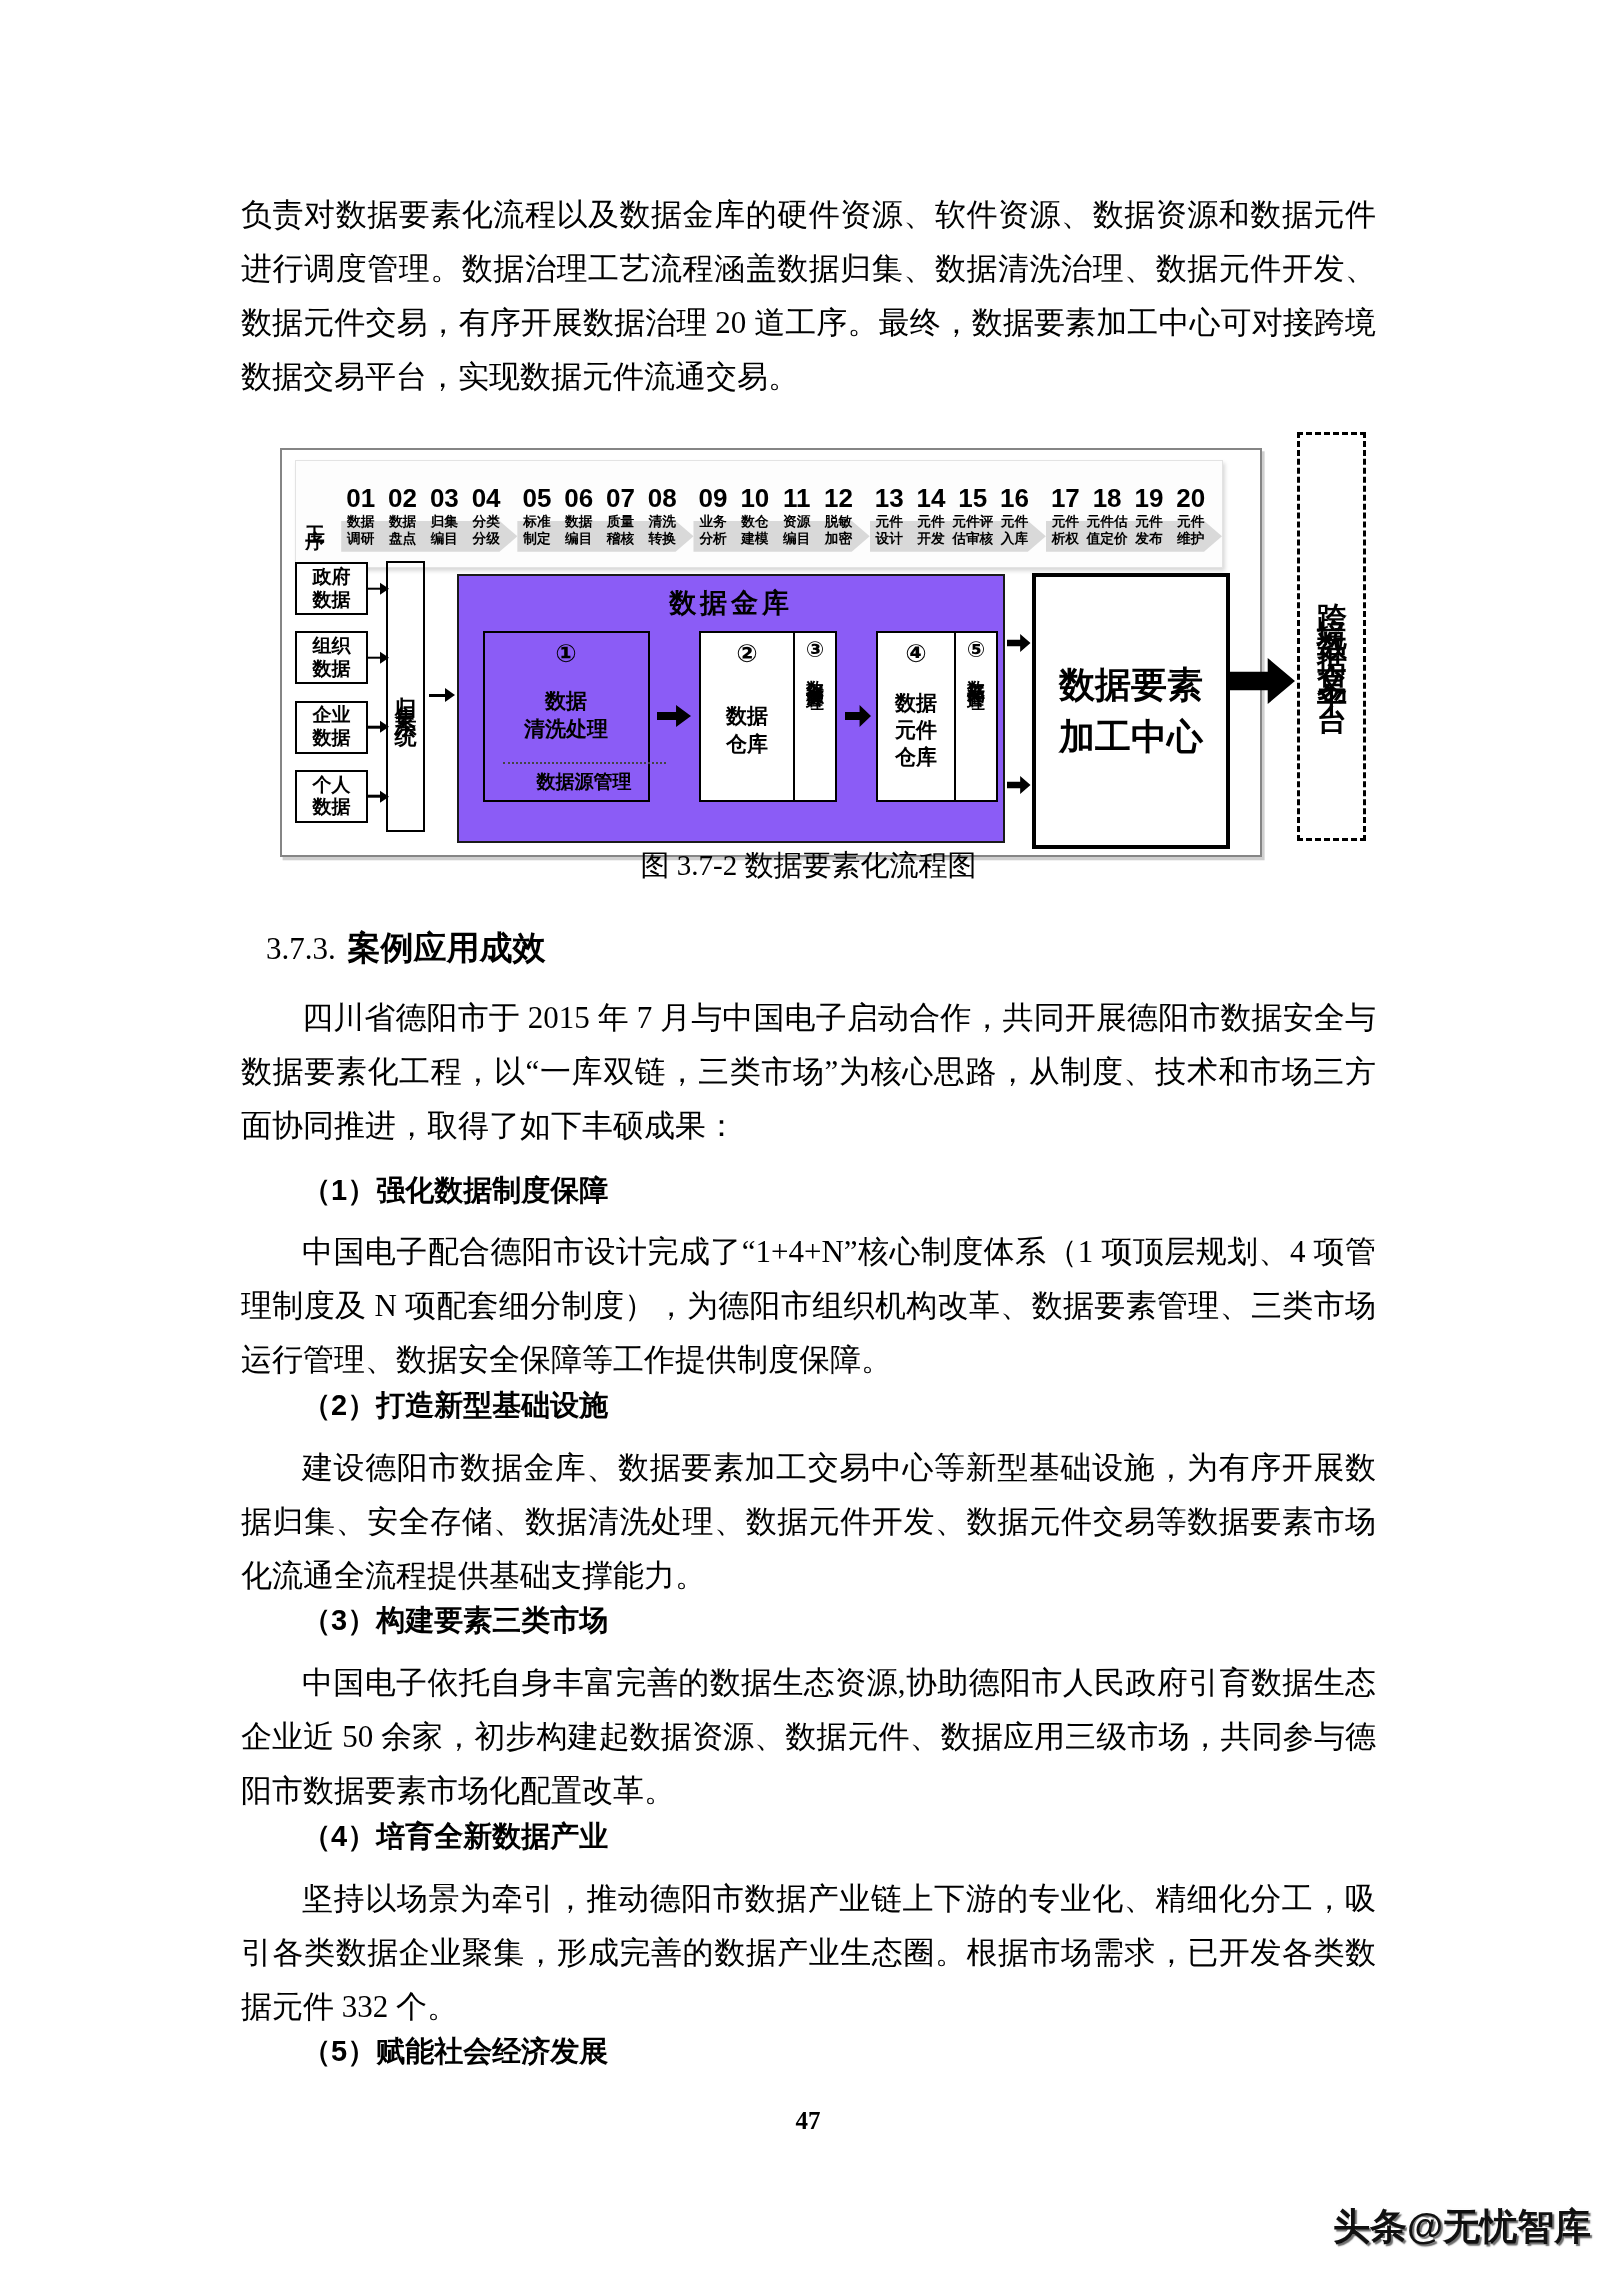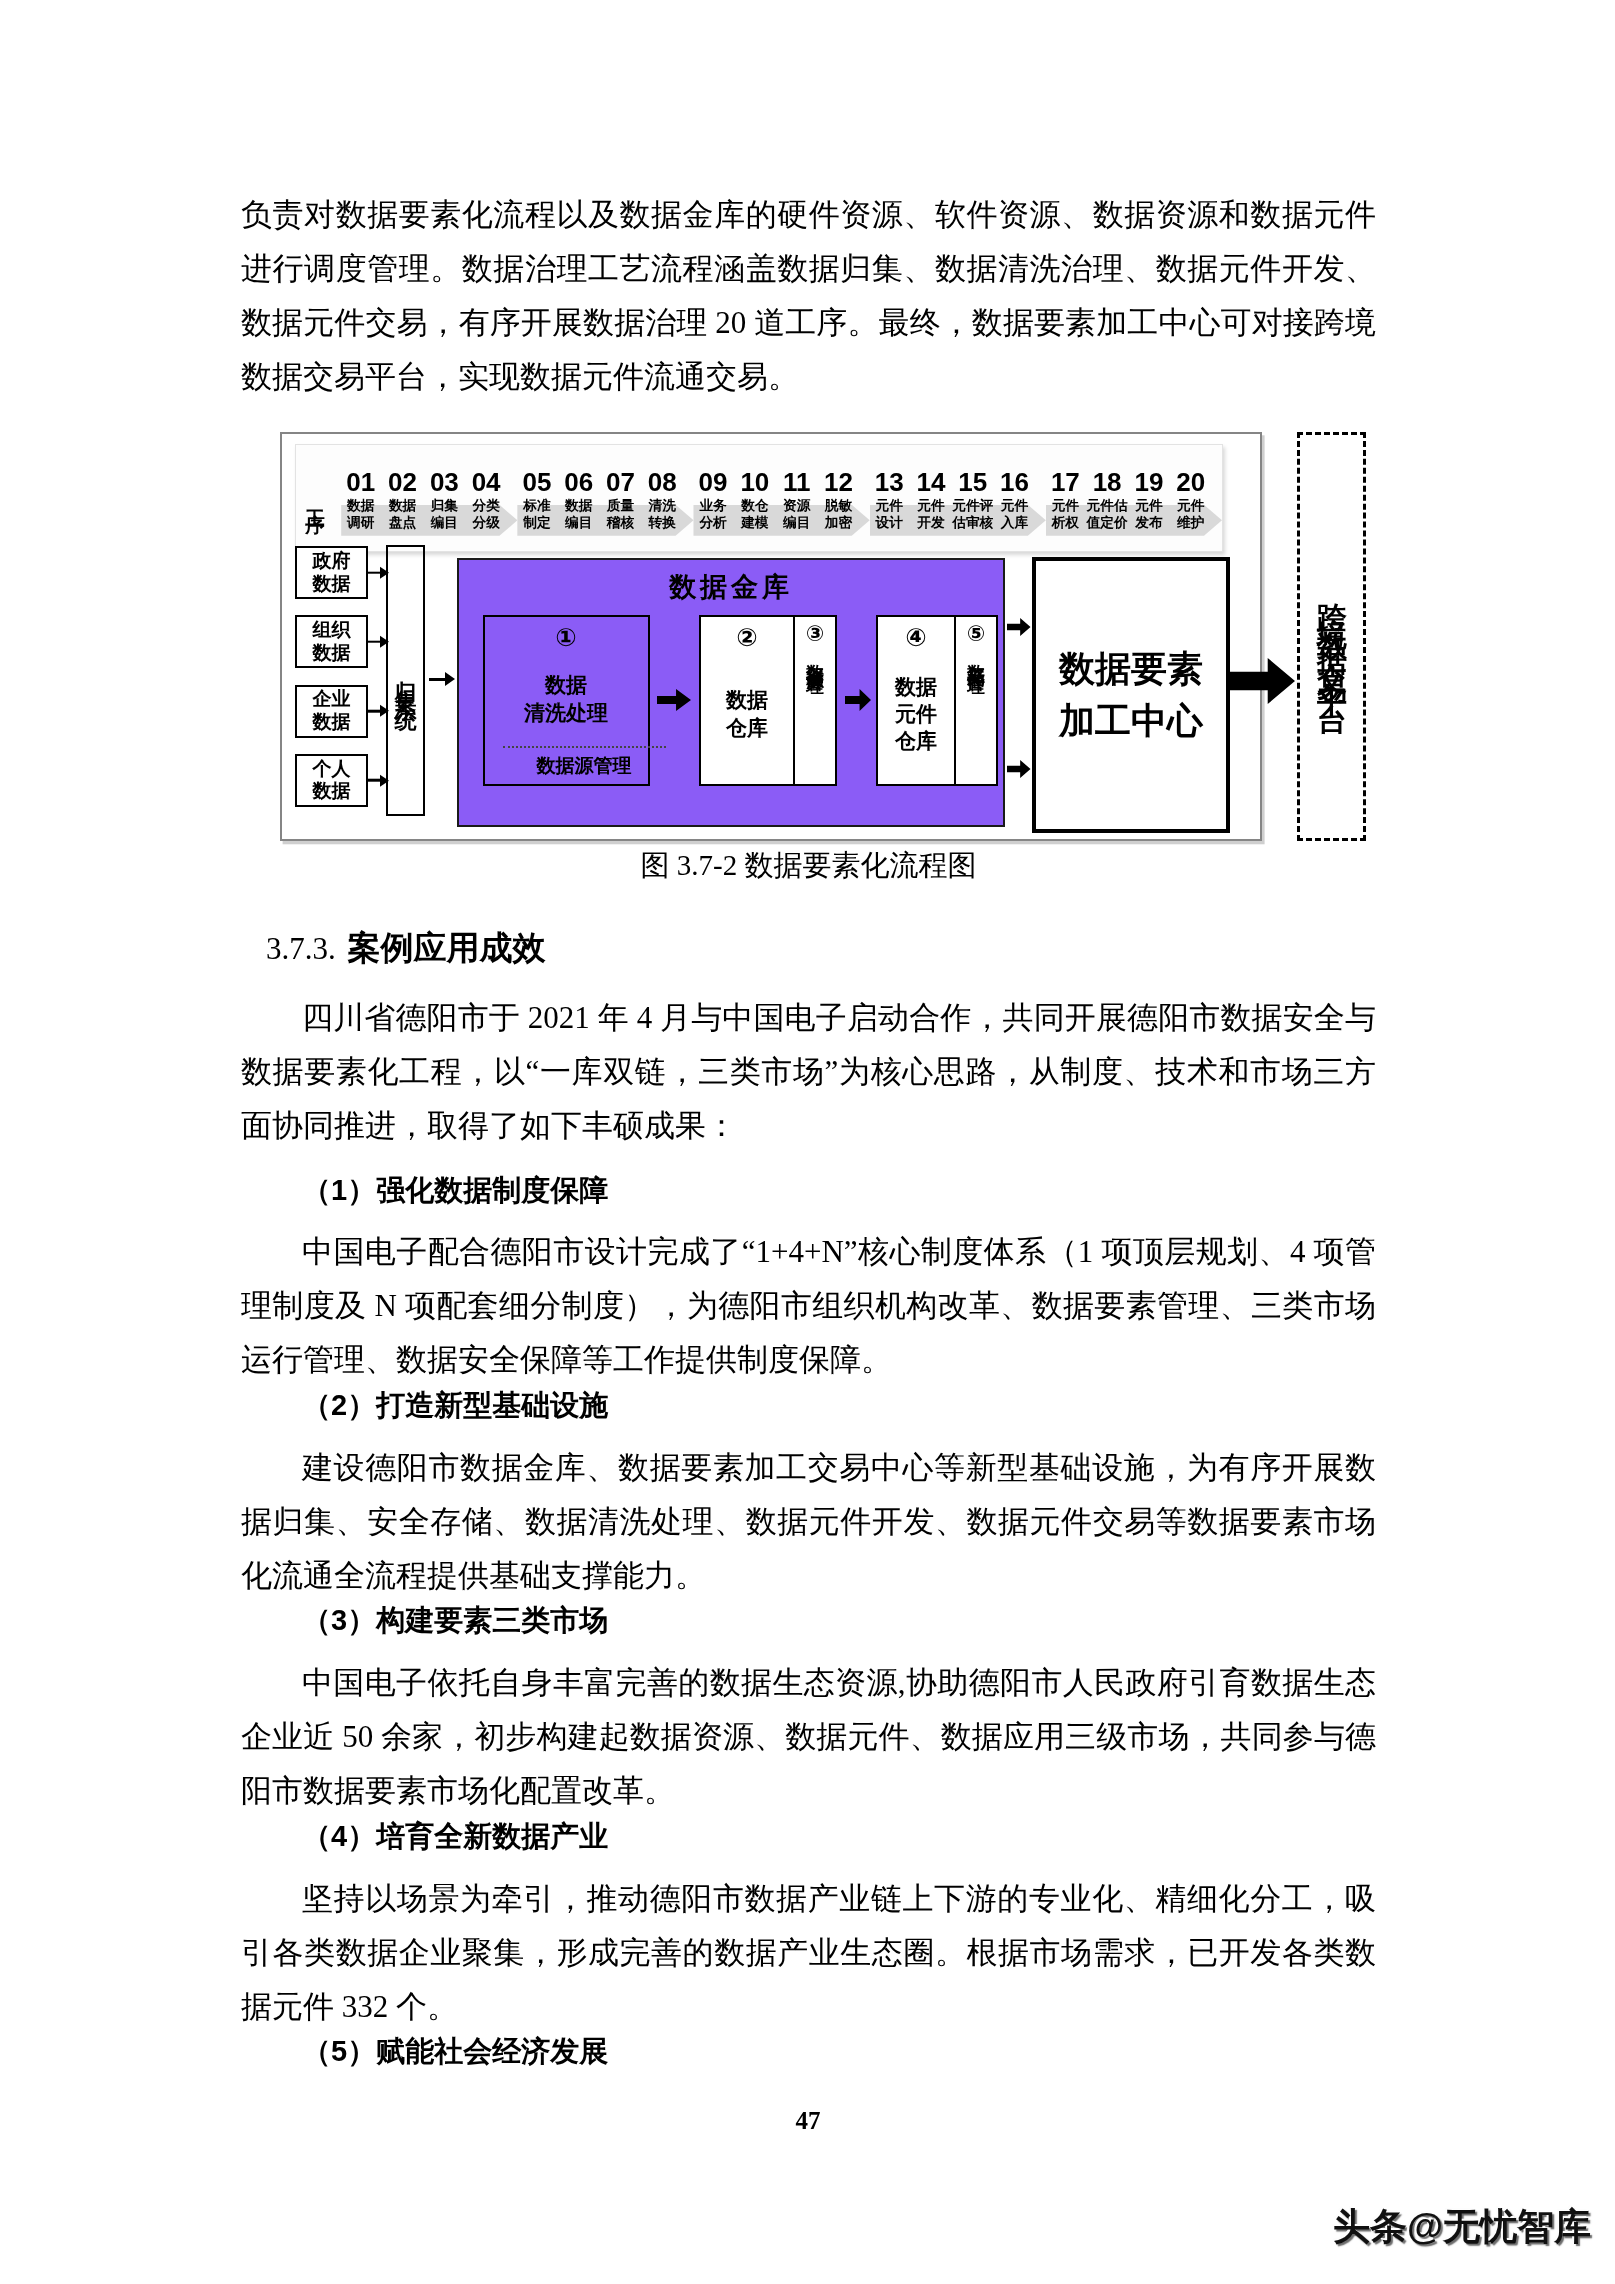--- a/index.html
+++ b/index.html
@@ -19,21 +19,21 @@
   .hnum { font:400 31px "Liberation Serif","DejaVu Serif",serif; }
   .htitle { font:700 33px "Liberation Sans","DejaVu Sans",sans-serif; margin-left:11.7px; }
   .pageno { position:absolute; left:0; top:2107px; width:100%; text-align:center; font-size:25px;font-weight:bold; }
   .watermark { position:absolute; right:25px; top:2202px;
                font:700 37px "Liberation Sans","DejaVu Sans",sans-serif; color:#101010;
                text-shadow:-2px -2px 0 #fdfdfd, 2px 2px 1.3px #6b6b6b; }
 
   
   .figure { position:absolute; left:280px; top:432px; width:1089px; height:415px;
             font-family:"Liberation Sans","DejaVu Sans",sans-serif; }
-  .outerbox { position:absolute; left:0; top:0; width:982px; height:409px;
+  .outerbox { position:absolute; left:0; top:16px; width:982px; height:409px;
               border:2.6px solid #858585; background:#fff; box-shadow:2.6px 3.3px 0 #cfcfcf; }
 
   
   .strip { position:absolute; left:13px; top:10.4px; width:928px; height:108px;
            border:1.3px solid #e3e3e3; background:#fdfdfd; box-shadow:2px 3.3px 3.9px #d9d9d9;
            display:flex; align-items:center; padding:0 10.4px 0 6.5px; }
   .vt { writing-mode:vertical-rl; }
   .gongxu { font-weight:700; font-size:19.6px; letter-spacing:3.9px; margin-right:10.4px; }
   .groups { flex:1; display:flex; height:100%; align-items:center; gap:9px; }
   .pgroup { position:relative; flex:1; height:100%; }
@@ -327,21 +327,21 @@
       <span class="vt cb">跨境数据交易平台</span>
     </div>
   </div>
 
   <div class="caption">图 3.7-2 数据要素化流程图</div>
 
   <div class="h373">
     <span class="hnum">3.7.3.</span><span class="htitle">案例应用成效</span>
   </div>
 
-  <div class="para indent" style="top:991px">四川省德阳市于 2021 年 4 月与中国电子启动合作，共同开展德阳市数据安全与数据要素化工程，以“一库双链，三类市场”为核心思路，从制度、技术和市场三方面协同推进，取得了如下丰硕成果：</div>
+  <div class="para indent" style="top:991px">四川省德阳市于 2015 年 7 月与中国电子启动合作，共同开展德阳市数据安全与数据要素化工程，以“一库双链，三类市场”为核心思路，从制度、技术和市场三方面协同推进，取得了如下丰硕成果：</div>
 
   <div class="subhead" style="top:1171px">（1）强化数据制度保障</div>
   <div class="para indent" style="top:1225px">中国电子配合德阳市设计完成了“1+4+N”核心制度体系（1 项顶层规划、4 项管理制度及 N 项配套细分制度），为德阳市组织机构改革、数据要素管理、三类市场运行管理、数据安全保障等工作提供制度保障。</div>
 
   <div class="subhead" style="top:1386px">（2）打造新型基础设施</div>
   <div class="para indent" style="top:1441px">建设德阳市数据金库、数据要素加工交易中心等新型基础设施，为有序开展数据归集、安全存储、数据清洗处理、数据元件开发、数据元件交易等数据要素市场化流通全流程提供基础支撑能力。</div>
 
   <div class="subhead" style="top:1601px">（3）构建要素三类市场</div>
   <div class="para indent" style="top:1656px">中国电子依托自身丰富完善的数据生态资源,协助德阳市人民政府引育数据生态企业近 50 余家，初步构建起数据资源、数据元件、数据应用三级市场，共同参与德阳市数据要素市场化配置改革。</div>
 

